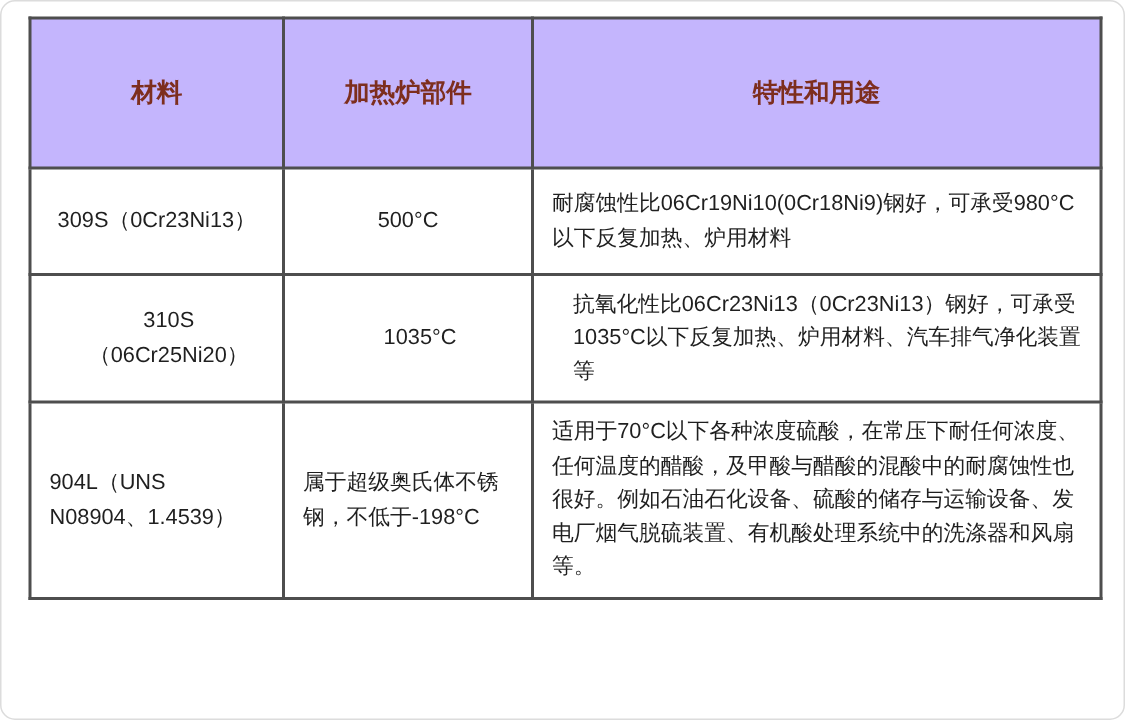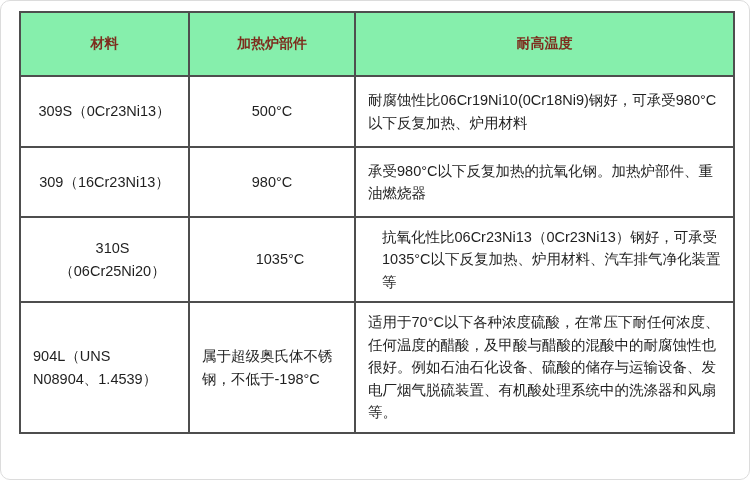--- a/index.html
+++ b/index.html
@@ -30,26 +30,26 @@
   table.spec-table th,
   table.spec-table td {
     border: 2px solid #4e4e4e;
     box-sizing: border-box;
     color: #1f1f1f;
     font-size: 14.5px;
     line-height: 1.55;
     vertical-align: middle;
   }
   table.spec-table th {
-    background: #86efac;
+    background: #c4b5fd;
     color: #7d2e1e;
-    font-size: 14px;
+    font-size: 17px;
     font-weight: bold;
     text-align: center;
-    height: 64px;
+    height: 100px;
   }
   td.cell-center {
     text-align: center;
     padding: 4px 10px;
     border-radius: 21px;
   }
   td.cell-left {
     text-align: left;
     padding: 8px 12px;
   }
@@ -89,33 +89,28 @@
   <table class="spec-table">
     <colgroup>
       <col style="width:169px">
       <col style="width:166px">
       <col style="width:379px">
     </colgroup>
     <thead>
       <tr>
         <th>材料</th>
         <th>加热炉部件</th>
-        <th>耐高温度</th>
+        <th>特性和用途</th>
       </tr>
     </thead>
     <tbody>
       <tr class="r1">
         <td class="cell-center">309S（0Cr23Ni13）</td>
         <td class="cell-center">500°C</td>
         <td class="cell-left">耐腐蚀性比06Cr19Ni10(0Cr18Ni9)钢好，可承受980°C以下反复加热、炉用材料</td>
-      </tr>
-      <tr class="r2">
-        <td class="cell-center">309（16Cr23Ni13）</td>
-        <td class="cell-center">980°C</td>
-        <td class="cell-left">承受980°C以下反复加热的抗氧化钢。加热炉部件、重油燃烧器</td>
       </tr>
       <tr class="r4">
         <td class="cell-center">310S（06Cr25Ni20）</td>
         <td class="cell-center">1035°C</td>
         <td class="cell-left">抗氧化性比06Cr23Ni13（0Cr23Ni13）钢好，可承受1035°C以下反复加热、炉用材料、汽车排气净化装置等</td>
       </tr>
       <tr class="r5">
         <td class="cell-left">904L（UNS N08904、1.4539）</td>
         <td class="cell-left">属于超级奥氏体不锈钢，不低于-198°C</td>
         <td class="cell-left">适用于70°C以下各种浓度硫酸，在常压下耐任何浓度、任何温度的醋酸，及甲酸与醋酸的混酸中的耐腐蚀性也很好。例如石油石化设备、硫酸的储存与运输设备、发电厂烟气脱硫装置、有机酸处理系统中的洗涤器和风扇等。</td>

